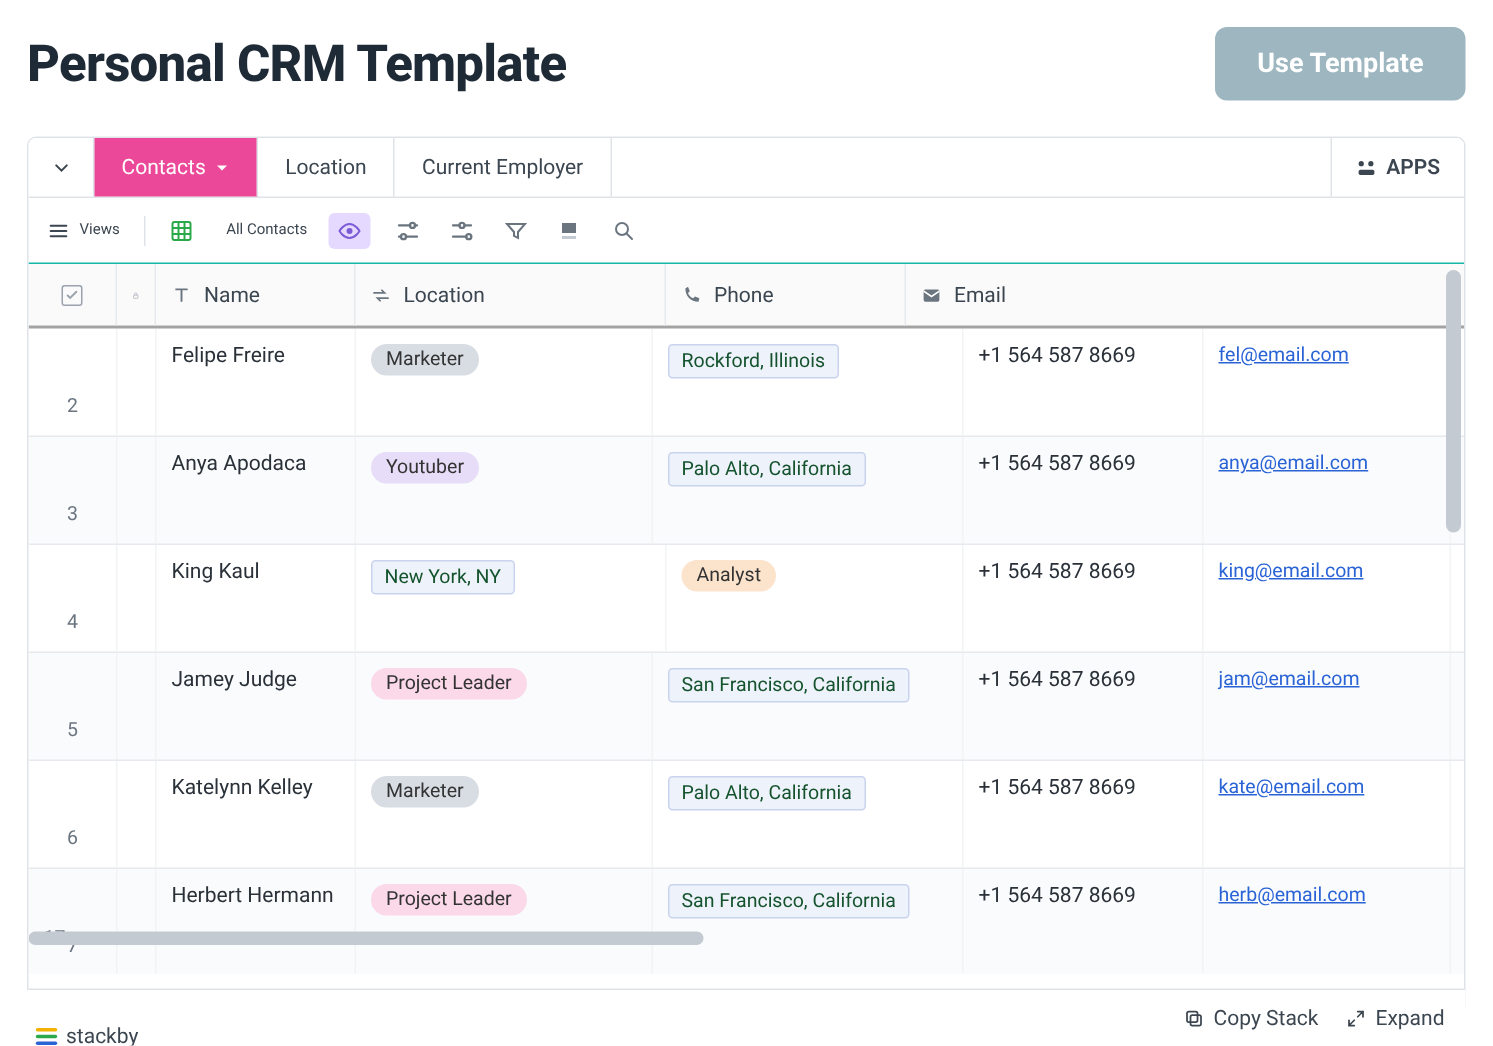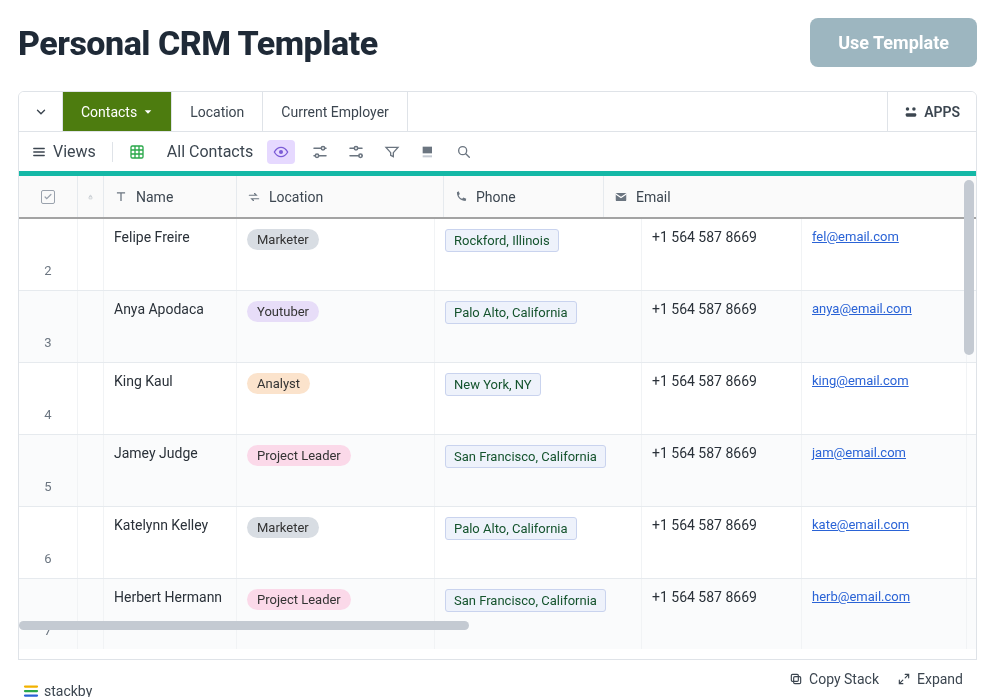--- a/index.html
+++ b/index.html
@@ -6,25 +6,25 @@
 body { background:#fff; width:995px; height:697px; overflow:hidden; position:relative; color:#333; }
 .header { display:flex; align-items:center; justify-content:space-between; padding:18px 18px 24px 18px; }
 .page-title { font-size:34px; font-weight:800; color:#1f2a37; letter-spacing:-0.5px; }
 .use-btn { background:#9db6c0; color:#fff; font-size:18px; font-weight:700; padding:14px 28px; border:none; border-radius:8px; cursor:pointer; }
 
 .panel { margin:0 18px; border:1px solid #dfe3e8; border-radius:6px 6px 0 0; overflow:hidden; }
 
 .tabs-row { display:flex; align-items:stretch; border-bottom:1px solid #dfe3e8; height:40px; background:#fff; }
 .tabs-chevron { width:44px; display:flex; align-items:center; justify-content:center; border-right:1px solid #dfe3e8; cursor:pointer; }
 .tab { padding:0 18px; display:flex; align-items:center; font-size:14px; color:#3c4650; border-right:1px solid #dfe3e8; cursor:pointer; gap:6px; }
-.tab.active { background:#4d7c0f; color:#fff; }
+.tab.active { background:#ec4899; color:#fff; }
 .tabs-spacer { flex:1; border-right:1px solid #dfe3e8; }
 .apps-btn { padding:0 16px; display:flex; align-items:center; gap:6px; font-size:14px; font-weight:600; color:#3c4650; cursor:pointer; }
 
-.toolbar { display:flex; align-items:center; gap:14px; padding:8px 12px; border-bottom:5px solid #14b8a6; height:44px; font-size:16px; color:#3c4650; }
+.toolbar { display:flex; align-items:center; gap:14px; padding:8px 12px; border-bottom:1px solid #14b8a6; height:44px; font-size:10px; color:#3c4650; }
 .toolbar .views { display:flex; align-items:center; gap:6px; cursor:pointer; }
 .toolbar .sep { width:1px; height:20px; background:#dfe3e8; margin:0 2px; }
 .toolbar .view-name { display:flex; align-items:center; gap:22px; cursor:pointer; }
 .eye-btn { width:28px; height:24px; background:#e6d9ff; border-radius:4px; display:flex; align-items:center; justify-content:center; cursor:pointer; }
 .tb-icon { width:22px; display:flex; align-items:center; justify-content:center; color:#6b7580; cursor:pointer; }
 
 .table-wrap { position:relative; height:495px; overflow:hidden; }
 .thead { display:flex; height:43px; border-bottom:2px solid #a3a3a3; background:#fafafa; font-size:14px; color:#3c4650; }
 .th { display:flex; align-items:center; gap:8px; padding:0 10px; border-right:1px solid #e6eaee; }
 .col-num { width:59px; justify-content:center; }
@@ -231,25 +231,25 @@
           </div>
           <div class="td phone">+1 564 587 8669</div>
           <div class="td email">
             <a class="email-link">anya@email.com</a>
           </div>
         </div>
         <div class="tr">
           <div class="td rownum">4</div>
           <div class="td lock"></div>
           <div class="td name">King Kaul</div>
+          <div class="td loc">
+            <span class="locchip">New York, NY</span>
+          </div>
           <div class="td title">
             <span class="pill" style="background:#fbe3cc">Analyst</span>
-          </div>
-          <div class="td loc">
-            <span class="locchip">New York, NY</span>
           </div>
           <div class="td phone">+1 564 587 8669</div>
           <div class="td email">
             <a class="email-link">king@email.com</a>
           </div>
         </div>
         <div class="tr">
           <div class="td rownum">5</div>
           <div class="td lock"></div>
           <div class="td name">Jamey Judge</div>

